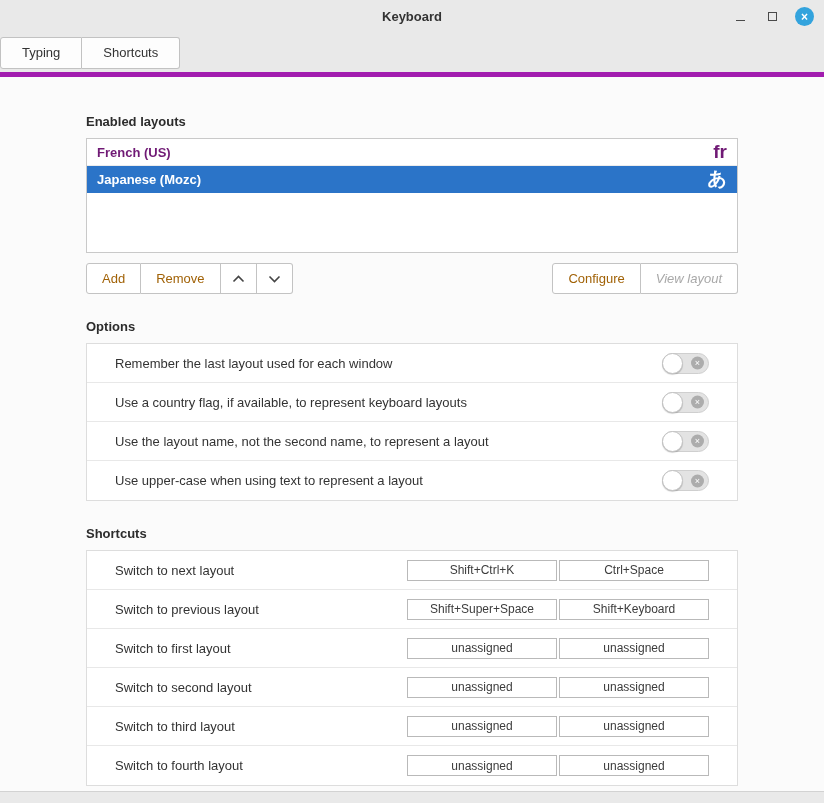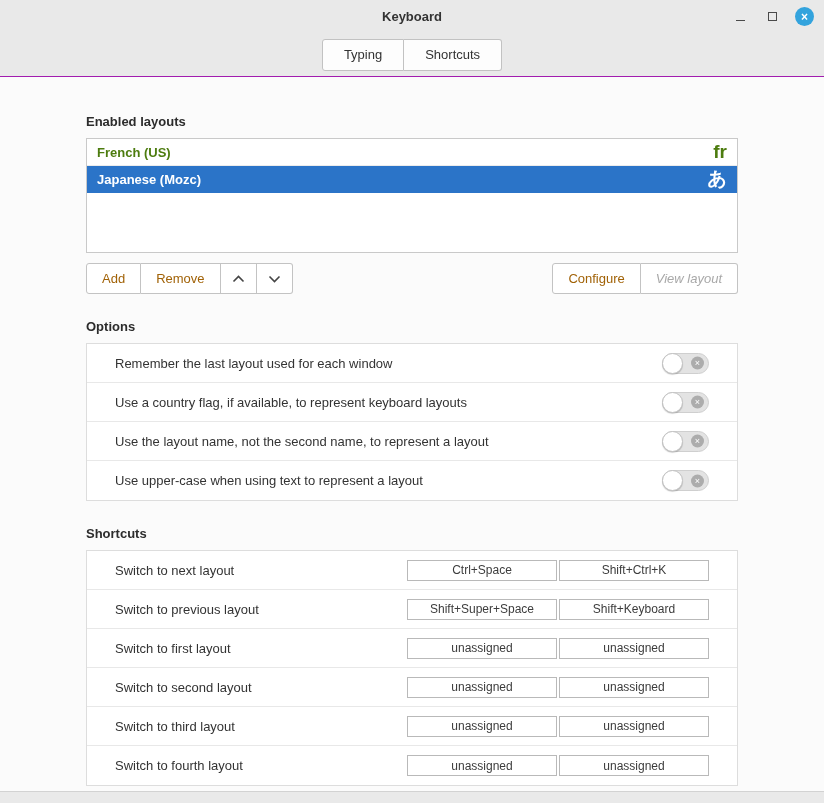--- a/index.html
+++ b/index.html
@@ -30,22 +30,22 @@
   .wc.close {
     border-radius:50%;
     background:var(--close,#33a3dd);
     color:#fff; font-size:12px; line-height:1;
   }
 
   
   .tabbar {
     height:44px; flex:0 0 44px;
     background:var(--header_bg,#e9e9e9);
-    border-bottom:1px solid #a21caf;
-    display:flex; align-items:center; justify-content:center;
+    border-bottom:5px solid #a21caf;
+    display:flex; align-items:center; justify-content:flex-start;
   }
   .tabgroup { display:flex; }
   .tab {
     height:32px; padding:0 21px;
     background:#fdfdfd;
     border:1px solid #c2c2c2; border-left:none;
     font-family:inherit; font-size:13px; color:#333;
     cursor:pointer;
   }
   .tab:first-child { border-left:1px solid #c2c2c2; border-radius:3px 0 0 3px; }
@@ -66,21 +66,21 @@
   .section-heading {
     font-size:13px; font-weight:bold; color:#2c2c2c;
     padding-top:25px; padding-bottom:9px;
   }
 
   
   .layout-list { border:1px solid #c9c9c9; background:#fff; height:115px; }
   .layout-item {
     height:27px; display:flex; align-items:center;
     padding:0 10px;
-    font-size:13px; font-weight:bold; color:#4d7c0f;
+    font-size:13px; font-weight:bold; color:#701a75;
     border-bottom:1px solid #ececec;
     cursor:pointer;
   }
   .layout-item.selected {
     background:var(--accent,#2b74c8);
     color:#fff; border-bottom-color:var(--accent,#2b74c8);
   }
   .layout-ind { margin-left:auto; font-size:19px; font-weight:bold; }
 
   
@@ -239,22 +239,22 @@
         </div>
       </div>
     </div>
 
     <div class="section-heading">Shortcuts</div>
 
     <div class="panel">
       <div class="shortcut-row">
         <span>Switch to next layout</span>
         <div class="kb-buttons">
+          <button class="kb">Shift+Ctrl+K</button>
           <button class="kb">Ctrl+Space</button>
-          <button class="kb">Shift+Ctrl+K</button>
         </div>
       </div>
       <div class="shortcut-row">
         <span>Switch to previous layout</span>
         <div class="kb-buttons">
           <button class="kb">Shift+Super+Space</button>
           <button class="kb">Shift+Keyboard</button>
         </div>
       </div>
       <div class="shortcut-row">

